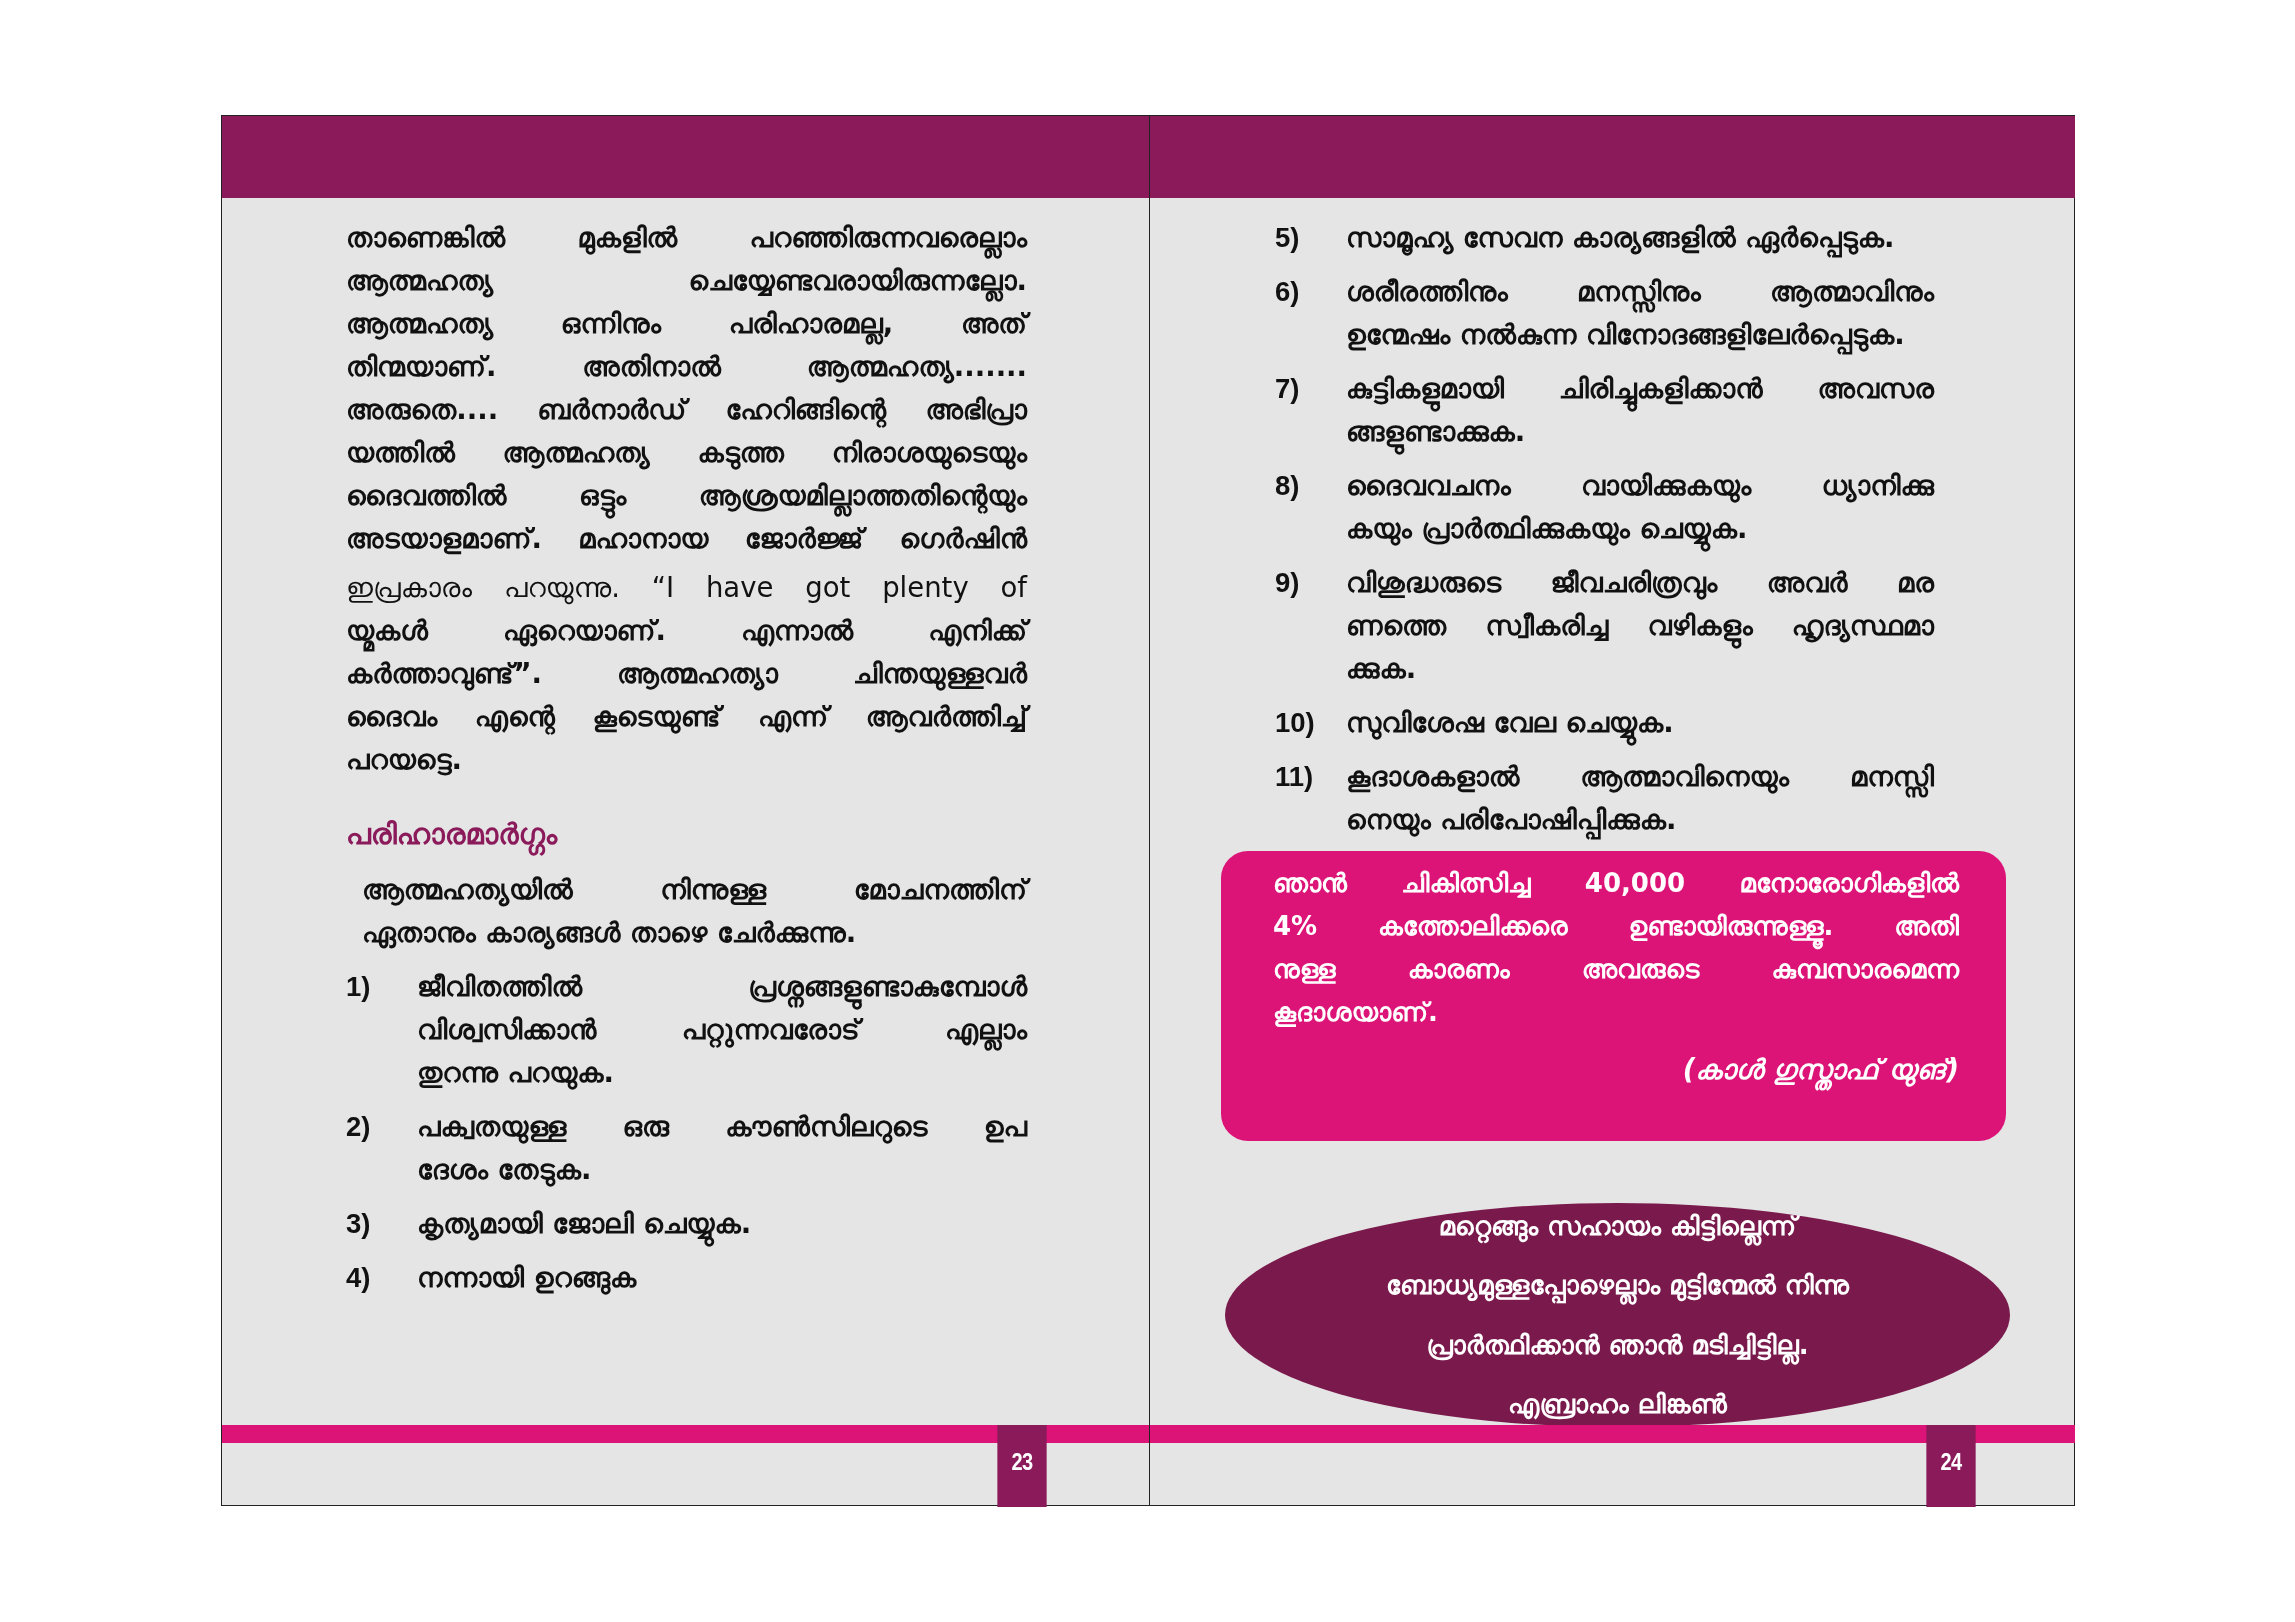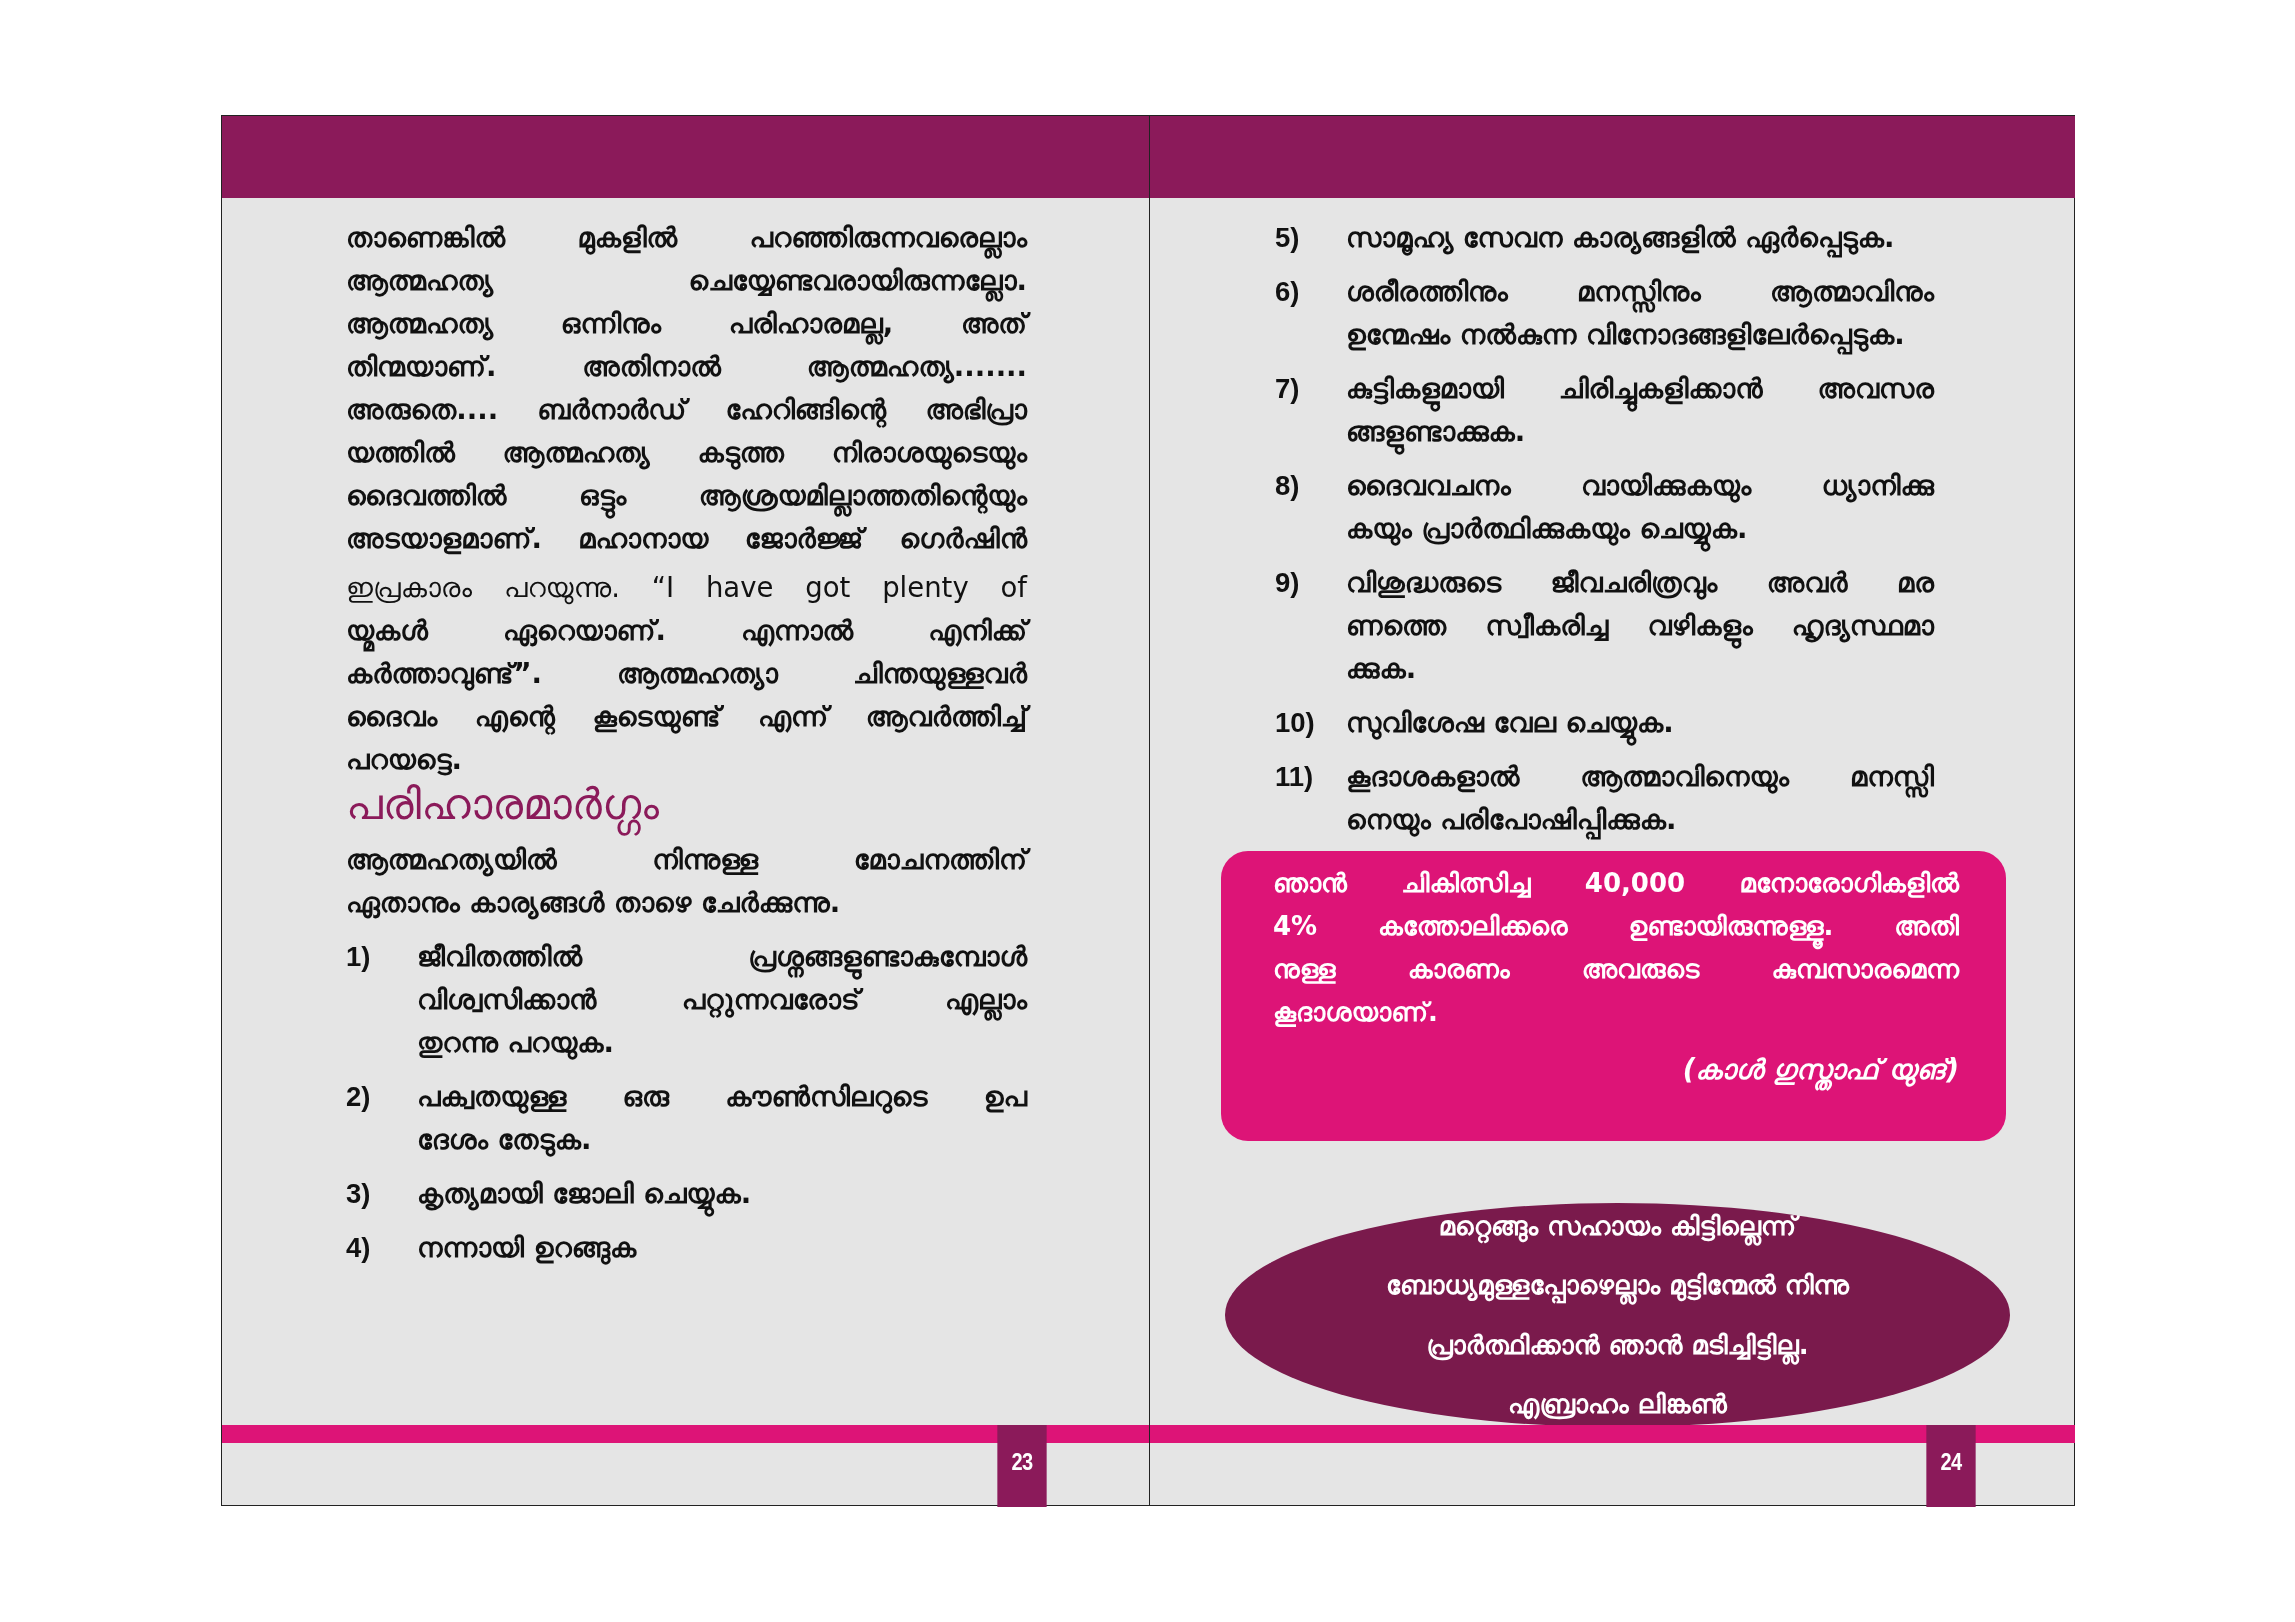--- a/index.html
+++ b/index.html
@@ -17,22 +17,22 @@
               color: #fff; font-family: "Liberation Sans", sans-serif; font-weight: bold; font-size: 23.6px;
               text-align: center; padding-top: 23.6px; letter-spacing: -0.8px; transform: scaleX(0.85); }
   .page-left .page-num { left: 771px; }
   .page-right .page-num { left: 772px; }
 
   .text { position: absolute; font-size: 27.5px; line-height: 43px; font-weight: bold; text-align: justify; }
   .page-left .text { left: 124px; width: 681px; top: 100px; }
   .para { margin-bottom: 0; }
   .para .line { display: block; text-align-last: justify; }
   .para .line.last { text-align-last: left; }
-  .heading { color: var(--header); font-size: 43px; line-height: 47px; font-weight: normal; margin-bottom: 9.4px; }
-  .intro { margin-bottom: 11px; }
+  .heading { color: var(--header); font-size: 29px; line-height: 47px; font-weight: bold; margin-top: 30px; margin-bottom: 9.4px; }
+  .intro { margin-bottom: 11px; margin-left: 16px; }
 
   .list { list-style: none; }
   .list li { position: relative; padding-left: 71px; margin-bottom: 11px; }
   .list li .num { position: absolute; left: 0; top: 0; font-family: "Liberation Sans", sans-serif; font-weight: bold; }
   .page-right .text { left: 125px; width: 659px; top: 100px; }
   .page-right .list li { padding-left: 71px; }
 
   .quote-box { position: absolute; left: 71px; top: 735px; width: 785px; height: 290px; background: var(--accent);
                border-radius: 27px; color: #fff; font-weight: bold; font-size: 26px; line-height: 43px; padding: 11px 47px 0 52px; }
   .quote-box .qline { display: block; text-align: justify; text-align-last: justify; }

